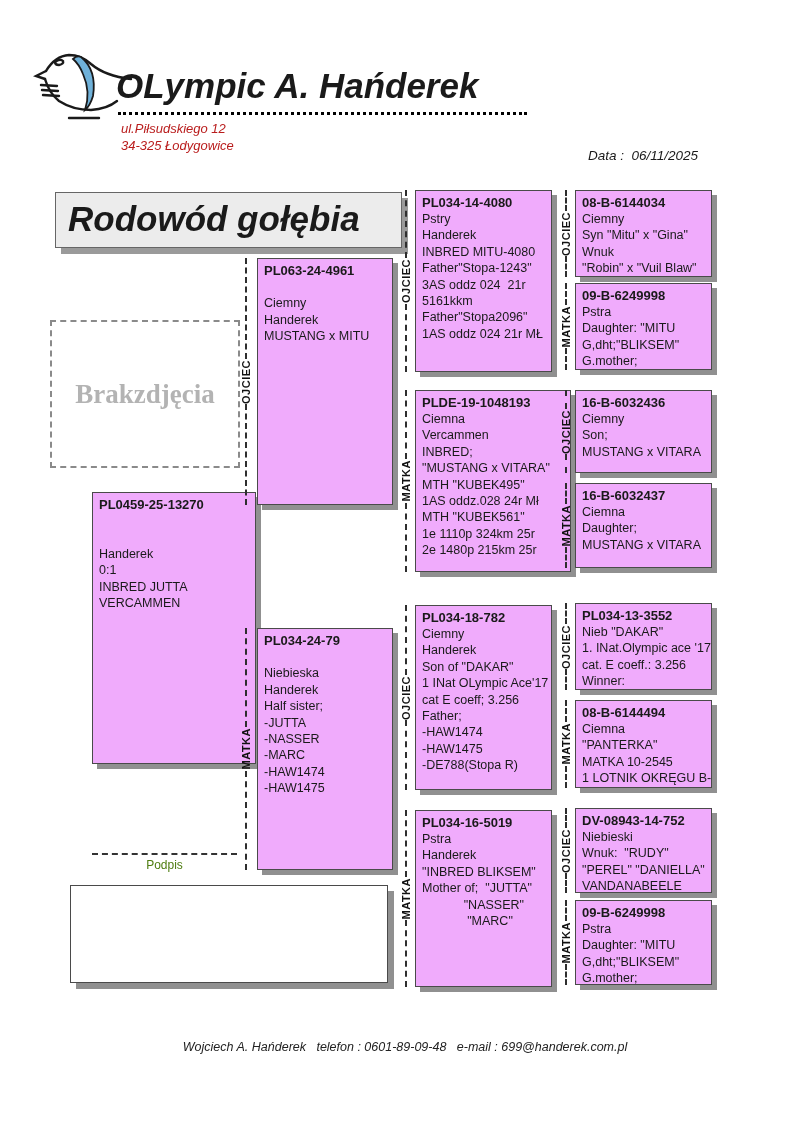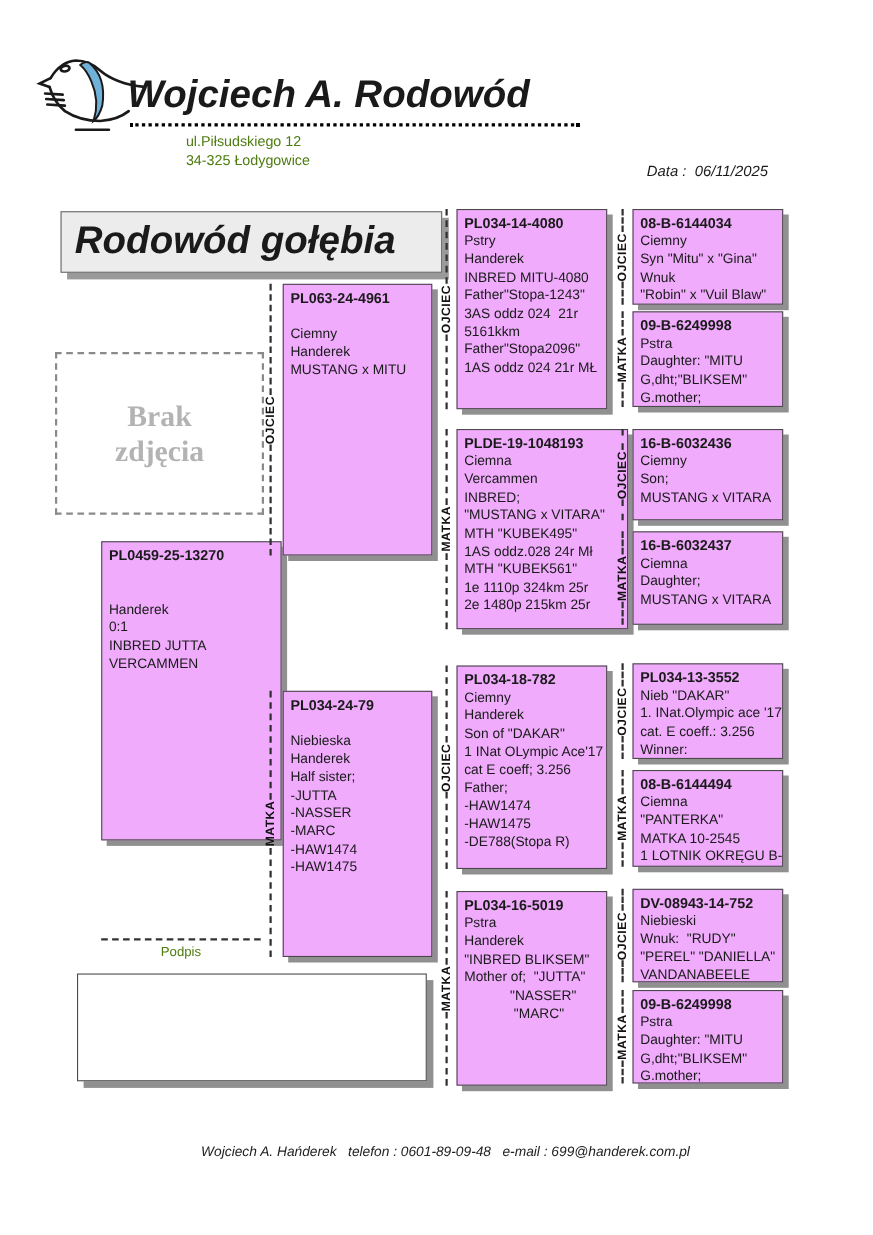--- a/index.html
+++ b/index.html
@@ -4,32 +4,32 @@
 <style>
   * { margin:0; padding:0; box-sizing:border-box; }
   html,body { background:#ffffff; }
   body { font-family:"Liberation Sans", sans-serif; color:#1a1a1a; }
   .page { position:relative; width:794px; height:1123px; background:#ffffff; margin:0 auto; overflow:hidden; }
 
   
   .logo { position:absolute; left:33px; top:48px; width:104px; height:76px; }
   .brand-name { position:absolute; left:116px; top:66px; font-size:35px; font-weight:700; font-style:italic; letter-spacing:0; white-space:nowrap; }
   .brand-underline { position:absolute; left:118px; top:112px; width:409px; border-bottom:3px dotted #000; }
-  .addr { position:absolute; left:121px; font-size:13px; color:#4d7c0f; white-space:nowrap;margin-left:48px; }
+  .addr { position:absolute; left:121px; font-size:13px; font-style:italic; color:#b91c1c; white-space:nowrap; }
   .addr1 { top:121px; } .addr2 { top:138px; }
   .date-line { position:absolute; left:588px; top:148px; font-size:13.5px; font-style:italic; white-space:pre; }
 
   
   .doc-title { position:absolute; left:55px; top:192px; width:347px; height:56px;
     background:#ececec; border:1px solid #666; box-shadow:6px 6px 0 #9a9a9a;
     font-size:35px; font-weight:700; font-style:italic; line-height:52px; padding-left:12px; white-space:nowrap; }
 
   
   .photo-box { position:absolute; left:50px; top:320px; width:190px; height:148px;
-    border:2px dashed #8a8a8a; display:flex; flex-direction:column; align-items:center; justify-content:center;
+    border:2px dashed #8a8a8a; display:flex; flex-direction:row; align-items:center; justify-content:center;
     font-family:"Liberation Serif", serif; font-weight:700; font-size:27px; color:#b3b3b3; line-height:1.2; }
 
   
   .pbox { position:absolute; background:#f0abfc; border:1px solid #4a4a4a; box-shadow:5px 5px 0 #909090;
     padding:3px 6px 3px 6px; overflow:hidden; }
   .pbox-id { font-size:13px; font-weight:700; line-height:17px; white-space:pre; }
   .pbox-line { font-size:12.5px; line-height:16.4px; white-space:pre; }
 
   .b-bird { left:92px;  top:492px; width:164px; height:272px; }
   .b-f    { left:257px; top:258px; width:136px; height:247px; }
@@ -72,21 +72,21 @@
       <path d="M12,31 Q16,45 26,53 Q40,62 58,62 Q74,61 84,53"></path>
       <path d="M22,14 Q27,10 30,13 Q31,16 26,17 Q22,17 22,14"></path>
       <path d="M8,37 L24,38"></path>
       <path d="M9,42 L25,43"></path>
       <path d="M10,47 L26,48"></path>
       <path d="M36,70 L66,70"></path>
     </g>
     <path d="M48,9 Q64,22 60,48 Q57,58 52,62 Q58,44 50,26 Q46,16 40,11 Q44,7 48,9 Z" fill="#6fb1d9" stroke="#1a1a1a" stroke-width="1.8"></path>
   </svg>
 
-  <div class="brand-name">Wojciech A. Rodowód</div>
+  <div class="brand-name">OLympic A. Hańderek</div>
   <div class="brand-underline"></div>
   <div class="addr addr1">ul.Piłsudskiego 12</div>
   <div class="addr addr2">34-325 Łodygowice</div>
   <div class="date-line"><span>Data :</span><span>&nbsp;&nbsp;</span><span>06/11/2025</span></div>
 
   <div class="doc-title">Rodowód gołębia</div>
 
   <div class="photo-box">
     <span>Brak</span>
     <span>zdjęcia</span>

